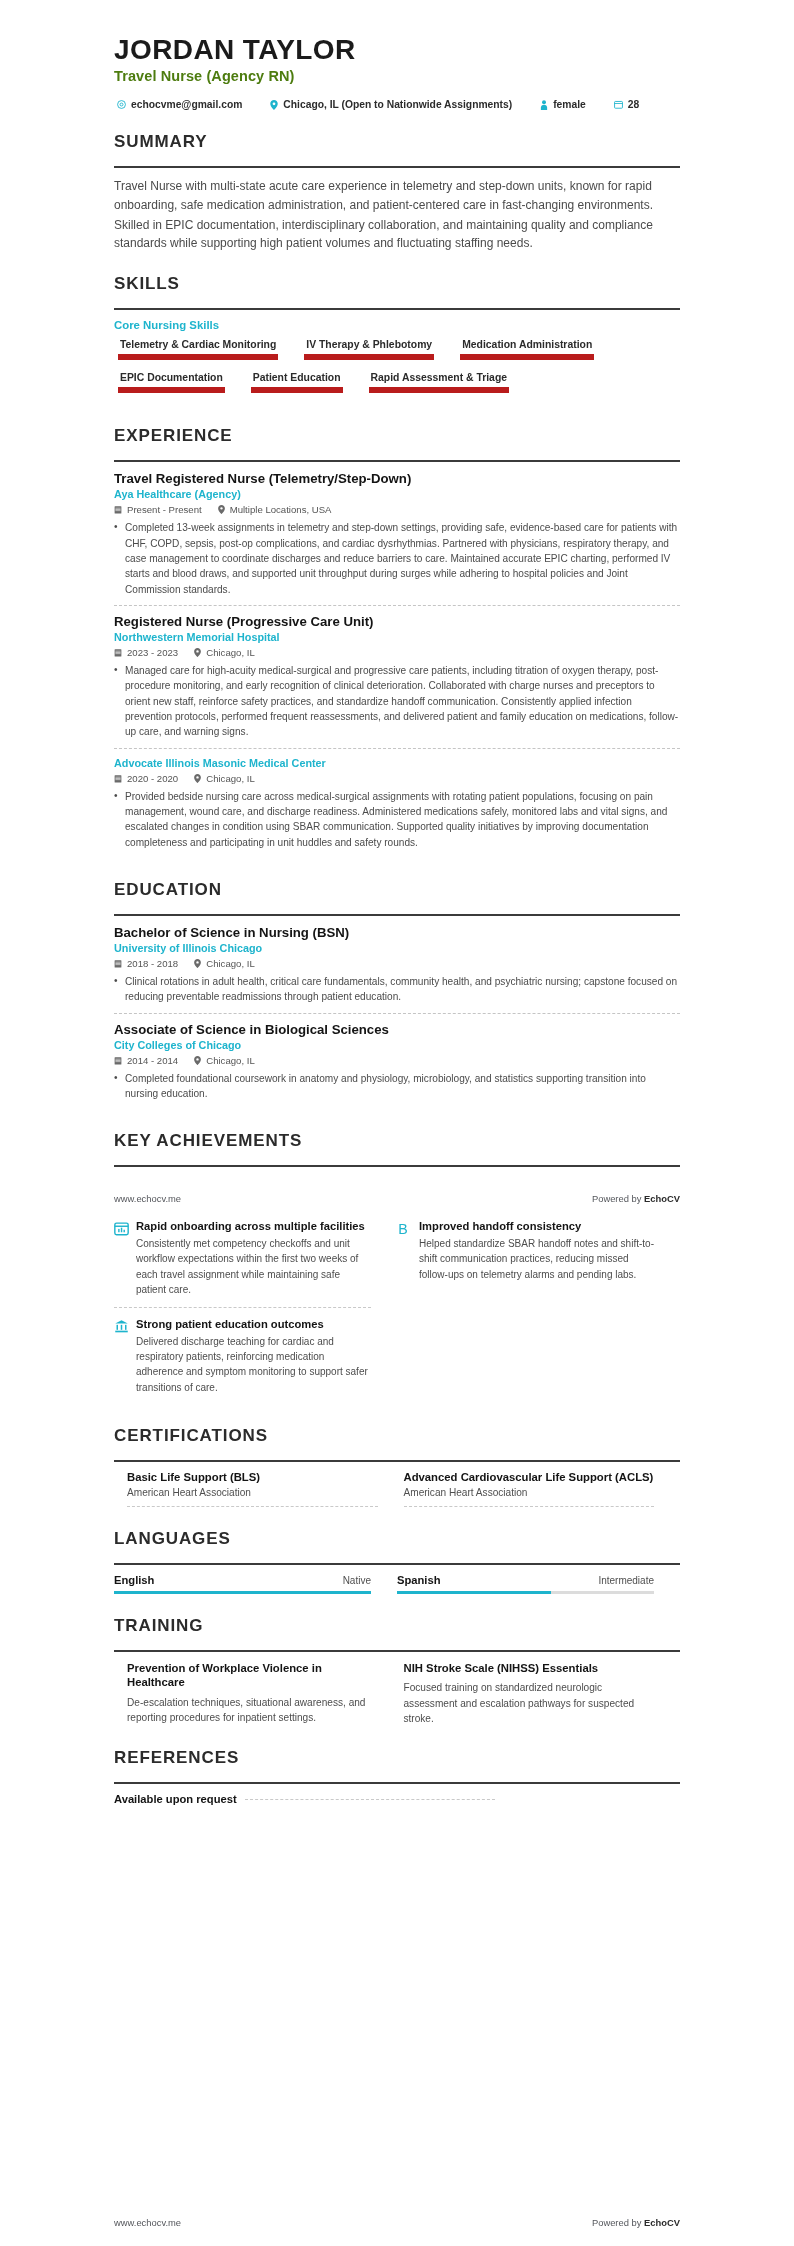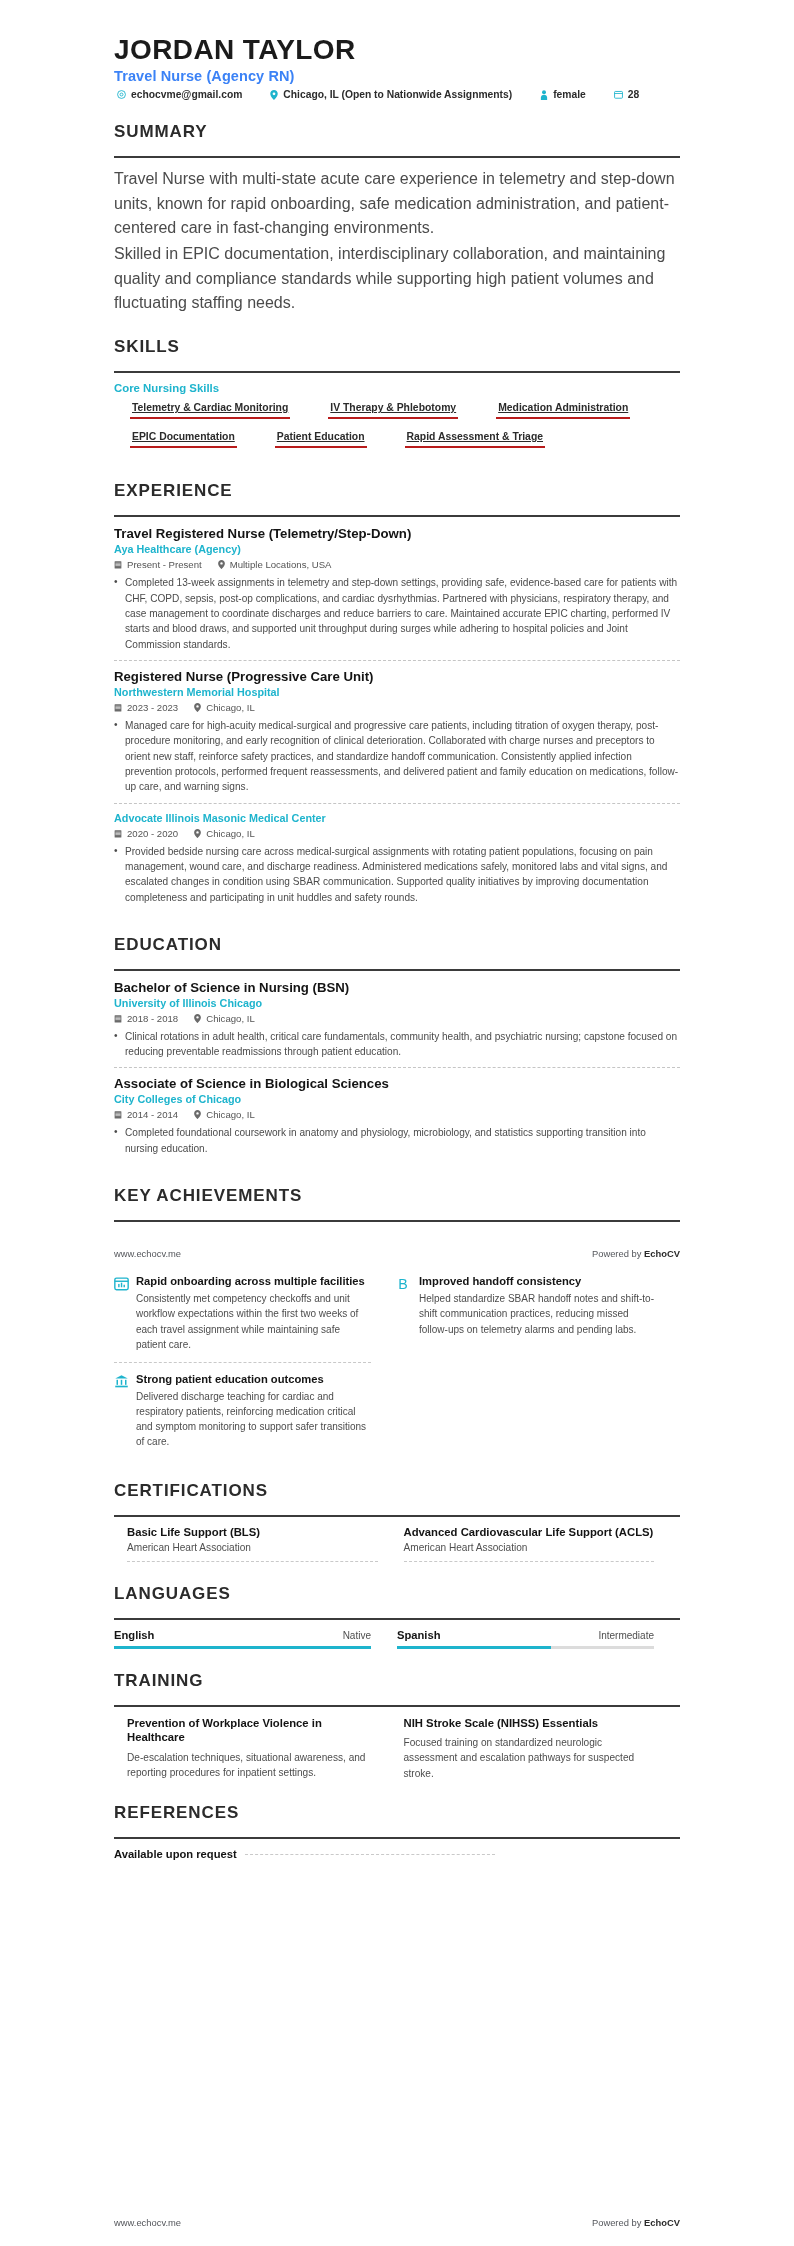--- a/index.html
+++ b/index.html
@@ -24,22 +24,22 @@
     font-size: 28px;
     font-weight: bold;
     letter-spacing: 0.4px;
     color: #1b1b1b;
     line-height: 1.12;
     margin-bottom: 3px;
   }
   .jobtitle {
     font-size: 14.5px;
     font-weight: bold;
-    color: #3b82f6;
-    margin-bottom: 5px;
+    color: #4d7c0f;
+    margin-bottom: 15px;
     letter-spacing: .1px;
   }
   .contact-row {
     display: flex;
     align-items: center;
     flex-wrap: wrap;
     gap: 11px;
     padding-left: 3px;
   }
   .contact-item {
@@ -66,46 +66,45 @@
     color: #2b2b2b;
     letter-spacing: .9px;
     padding-bottom: 14px;
   }
   .sec-rule {
     height: 2px;
     background: #3b3b3b;
     margin-bottom: 9px;
   }
   .body-text {
-    font-size: 16px;
+    font-size: 12px;
     line-height: 1.52;
     color: #4b4b4b;
   }
   .body-text p { margin-bottom: 2px; }
 
   
   .skill-group-title {
     font-size: 11.4px;
     font-weight: bold;
     color: #1eb4cd;
     margin-bottom: 7px;
   }
   .skill-list {
     display: flex;
     flex-wrap: wrap;
   }
   .skill-chip {
     font-size: 10.4px;
     font-weight: bold;
     color: #2b2b2b;
-    border-bottom: 2px solid #b91c1c;
+    border-bottom: 6px solid #b91c1c;
     padding: 1px 2px 4px 2px;
-    margin: 0 22px 11px 16px;
+    margin: 0 22px 11px 4px;
     white-space: nowrap;
-    text-decoration: underline;
   }
 
   
   .entry { padding-bottom: 8px; }
   .entry + .entry {
     border-top: 1px dashed #c5c5c5;
     padding-top: 8px;
   }
   .entry-title {
     font-size: 13.2px;
@@ -534,21 +533,21 @@
               <svg width="15" height="15" viewBox="0 0 18 18">
                   <path d="M9 1.5 1.5 5.5h15L9 1.5z" fill="#1eb4cd"></path>
                   <rect x="3" y="7" width="1.8" height="6" fill="#1eb4cd"></rect>
                   <rect x="8.1" y="7" width="1.8" height="6" fill="#1eb4cd"></rect>
                   <rect x="13.2" y="7" width="1.8" height="6" fill="#1eb4cd"></rect>
                   <rect x="1.5" y="14" width="15" height="2" fill="#1eb4cd"></rect>
                 </svg>
             </div>
             <div>
               <div class="ach-title">Strong patient education outcomes</div>
-              <div class="ach-desc">Delivered discharge teaching for cardiac and respiratory patients, reinforcing medication critical and symptom monitoring to support safer transitions of care.</div>
+              <div class="ach-desc">Delivered discharge teaching for cardiac and respiratory patients, reinforcing medication adherence and symptom monitoring to support safer transitions of care.</div>
             </div>
           </div>
         </div>
         <div class="ach-col">
           <div class="ach-item">
             <div class="ach-icon">
               <svg width="15" height="16" viewBox="0 0 16 18">
                   <text x="1" y="14.5" font-family="Liberation Sans, sans-serif" font-size="16" fill="#1eb4cd">B</text>
                 </svg>
             </div>

